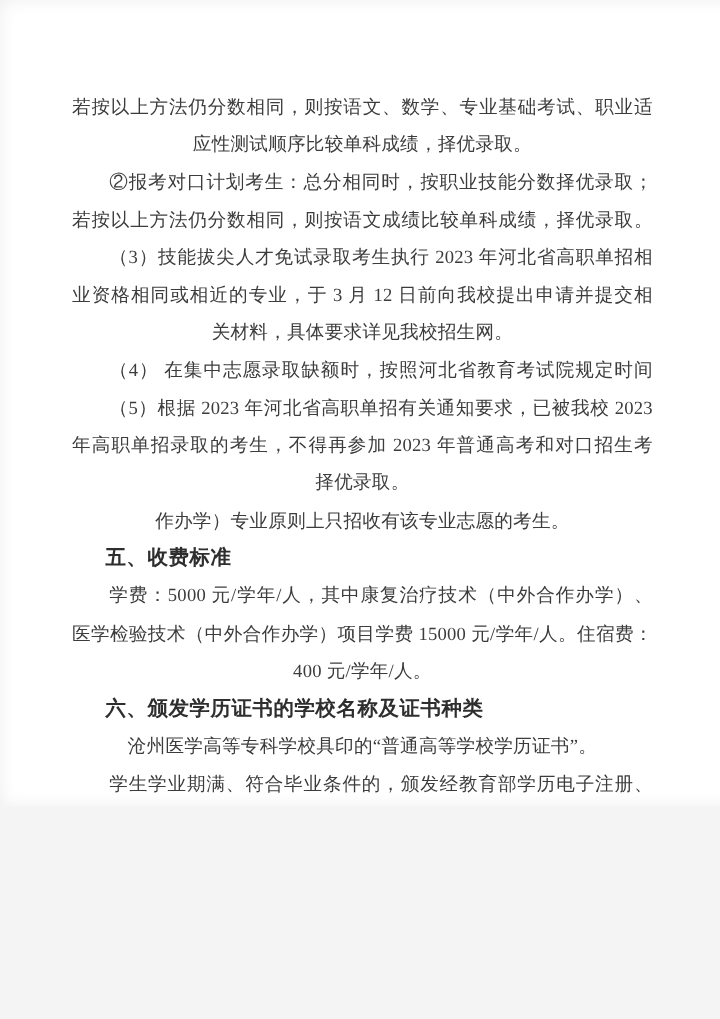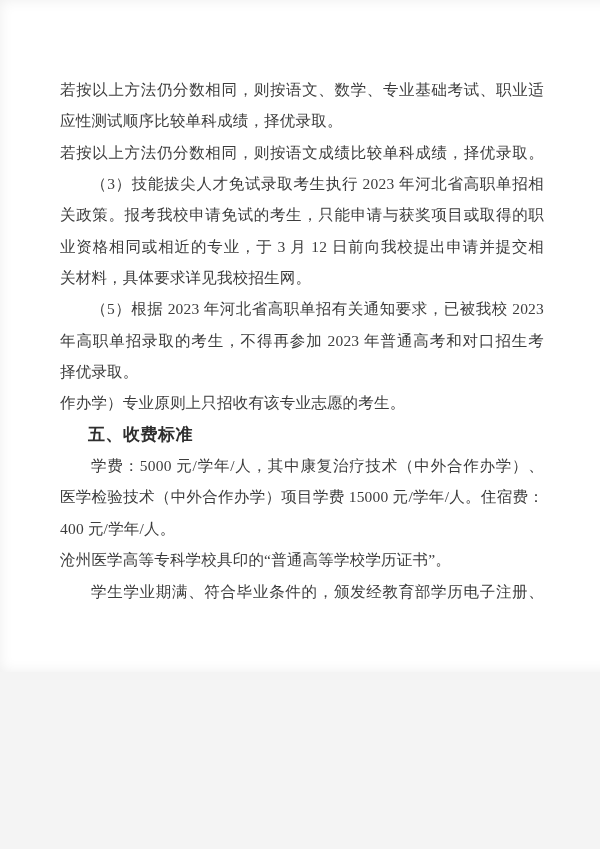--- a/index.html
+++ b/index.html
@@ -30,21 +30,21 @@
   }
   .ln {
     font-family: "Liberation Serif", "DejaVu Serif", serif;
     font-size: 15.5px;
     color: var(--body-text);
     height: 31.35px;
     line-height: 31.35px;
     letter-spacing: 0.2px;
     white-space: normal;
     overflow: hidden;
-    text-align: left;
+    text-align: center;
   }
   .j {
     text-align: justify;
     text-align-last: justify;
     text-justify: inter-character;
   }
   .ind {
     text-indent: 31px;
   }
   .h {
@@ -58,29 +58,31 @@
     text-align-last: left;
   }
 </style>
 </head>
 <body>
 
 <div class="page">
   <div class="doc-body">
     <div class="ln j">若按以上方法仍分数相同，则按语文、数学、专业基础考试、职业适</div>
     <div class="ln">应性测试顺序比较单科成绩，择优录取。</div>
+    <div class="ln j ind">②报考对口计划考生：总分相同时，按职业技能分数择优录取；</div>
     <div class="ln j">若按以上方法仍分数相同，则按语文成绩比较单科成绩，择优录取。</div>
     <div class="ln j ind">（3）技能拔尖人才免试录取考生执行 2023 年河北省高职单招相</div>
-    <div class="ln j">关政策。报考我校申请免试的考生，只能申请与获奖项目或取得的职</div>
     <div class="ln j">业资格相同或相近的专业，于 3 月 12 日前向我校提出申请并提交相</div>
     <div class="ln">关材料，具体要求详见我校招生网。</div>
+    <div class="ln j ind">（4） 在集中志愿录取缺额时，按照河北省教育考试院规定时间</div>
     <div class="ln j ind">（5）根据 2023 年河北省高职单招有关通知要求，已被我校 2023</div>
     <div class="ln j">年高职单招录取的考生，不得再参加 2023 年普通高考和对口招生考</div>
     <div class="ln">择优录取。</div>
     <div class="ln">作办学）专业原则上只招收有该专业志愿的考生。</div>
     <div class="ln h">五、收费标准</div>
     <div class="ln j ind">学费：5000 元/学年/人，其中康复治疗技术（中外合作办学）、</div>
     <div class="ln j">医学检验技术（中外合作办学）项目学费 15000 元/学年/人。住宿费：</div>
     <div class="ln">400 元/学年/人。</div>
+    <div class="ln h">六、颁发学历证书的学校名称及证书种类</div>
     <div class="ln">沧州医学高等专科学校具印的“普通高等学校学历证书”。</div>
     <div class="ln j ind">学生学业期满、符合毕业条件的，颁发经教育部学历电子注册、</div>
   </div>
 </div>
 
 </body></html>

